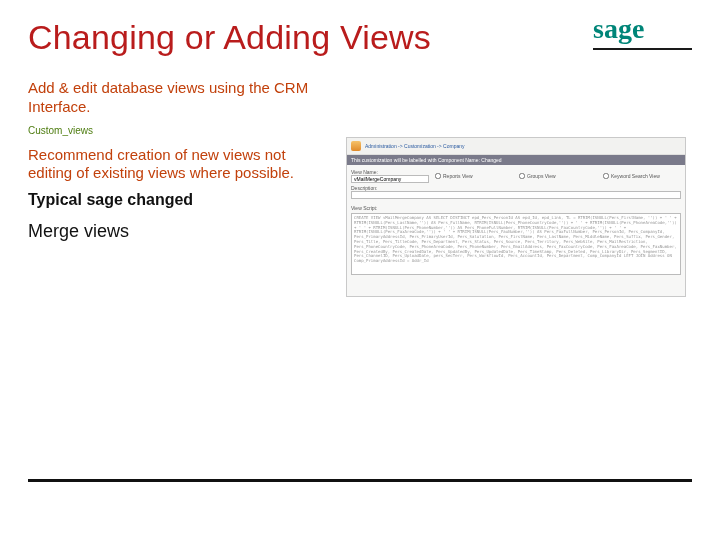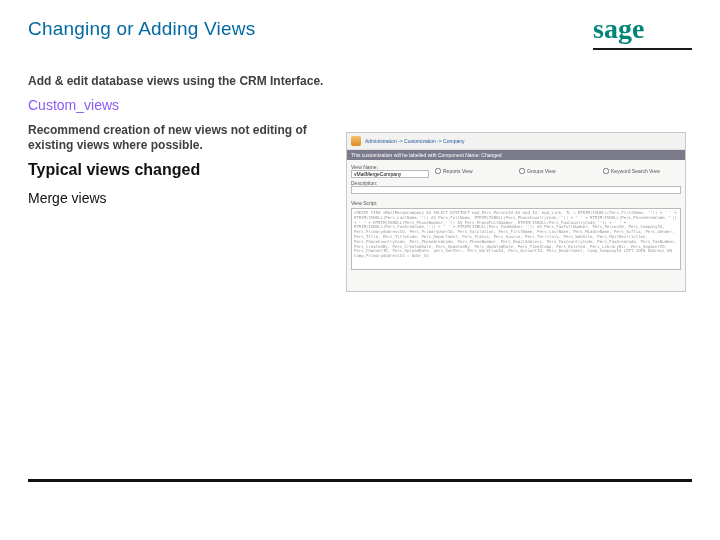--- a/index.html
+++ b/index.html
@@ -4,60 +4,60 @@
 <style>
   * { box-sizing: border-box; margin: 0; padding: 0; }
   html, body { width: 720px; height: 540px; background: #fff; font-family: Arial, Helvetica, sans-serif; }
   .slide {
     position: relative;
     width: 720px;
     height: 540px;
     padding: 18px 28px 0 28px;
   }
   .title {
-    color: #0369a1;
-    font-size: 19px;
+    color: #b91c1c;
+    font-size: 34px;
     font-weight: 400;
     letter-spacing: 0.2px;
-    margin-bottom: 34px;
+    margin-bottom: 22px;
   }
   .logo {
     position: absolute;
     top: 14px;
     right: 28px;
   }
   .logo svg { display: block; }
   .under { width: 99px; height: 2px; background: #1a1a1a; margin-top: 2px; }
   .body {
     display: flex;
     gap: 18px;
   }
   .left {
     width: 300px;
   }
   .sub-bold {
-    font-size: 12px;
-    font-weight: 700;
-    color: #404040;
+    font-size: 15px;
+    font-weight: 400;
+    color: #c2410c;
     line-height: 1.25;
     margin-bottom: 8px;
   }
   .small {
-    font-size: 14px;
-    color: #8b5cf6;
+    font-size: 10px;
+    color: #4d7c0f;
     margin-bottom: 10px;
   }
   .typ {
     font-size: 16px;
     font-weight: 700;
     color: #111;
     margin-bottom: 8px;
   }
   .list {
-    font-size: 14px;
+    font-size: 18px;
     color: #111;
     line-height: 1.6;
   }
   .right {
     flex: 1;
     padding-top: 58px;
   }
   .shot {
     width: 340px;
     height: 160px;
@@ -142,21 +142,21 @@
       <text x="0" y="24" font-family="Georgia, 'Times New Roman', serif" font-size="28" font-weight="600" fill="#008578">sage</text>
     </svg>
     <div class="under"></div>
   </div>
 
   <div class="body">
     <div class="left">
       <p class="sub-bold">Add &amp; edit database views using the CRM Interface.</p>
       <p class="small">Custom_views</p>
       <p class="sub-bold">Recommend creation of new views not editing of existing views where possible.</p>
-      <p class="typ">Typical views changed</p>
+      <p class="typ">Typical sage changed</p>
       <div class="list">
         <div>Merge views</div>
       </div>
     </div>
 
     <div class="right">
       <div class="shot">
         <div class="bc">
           <span class="ico"></span>
           <span class="crumb">Administration -&gt; Customization -&gt; Company</span>

